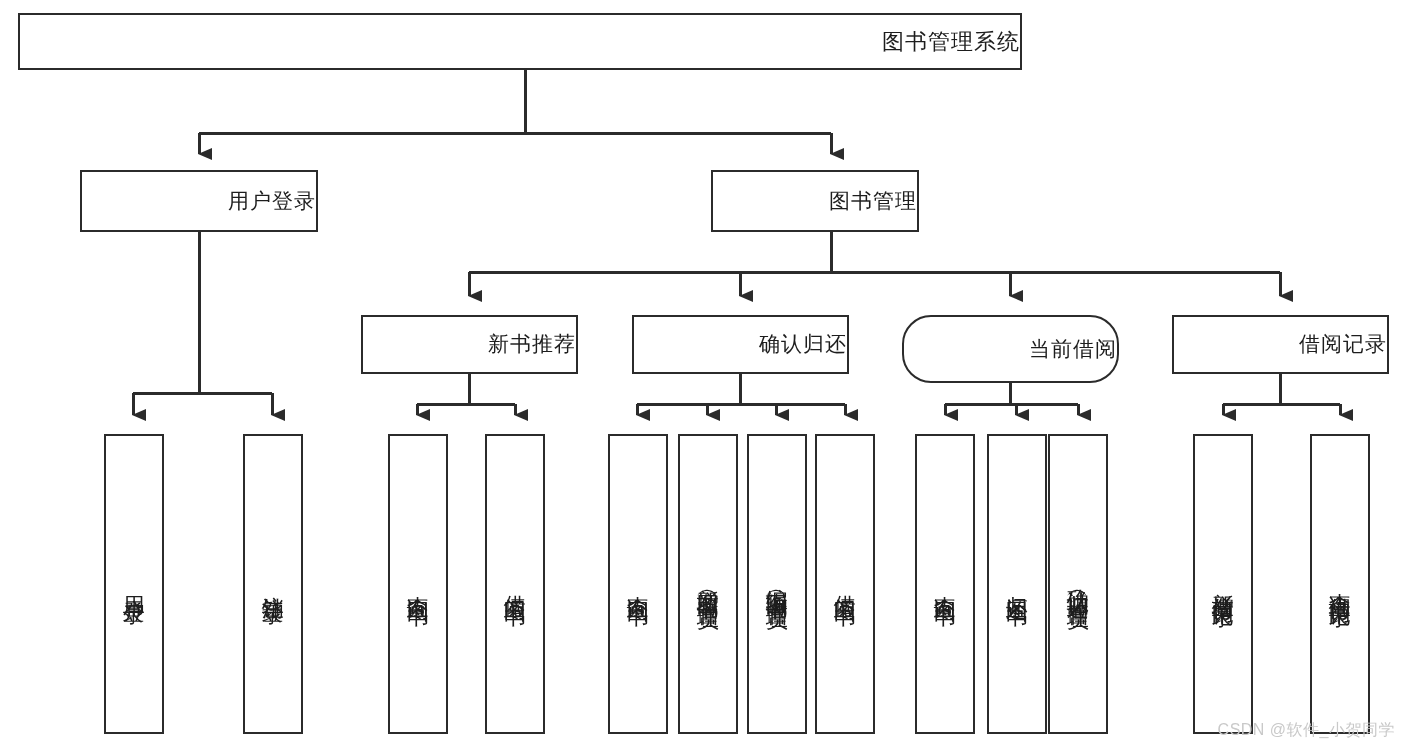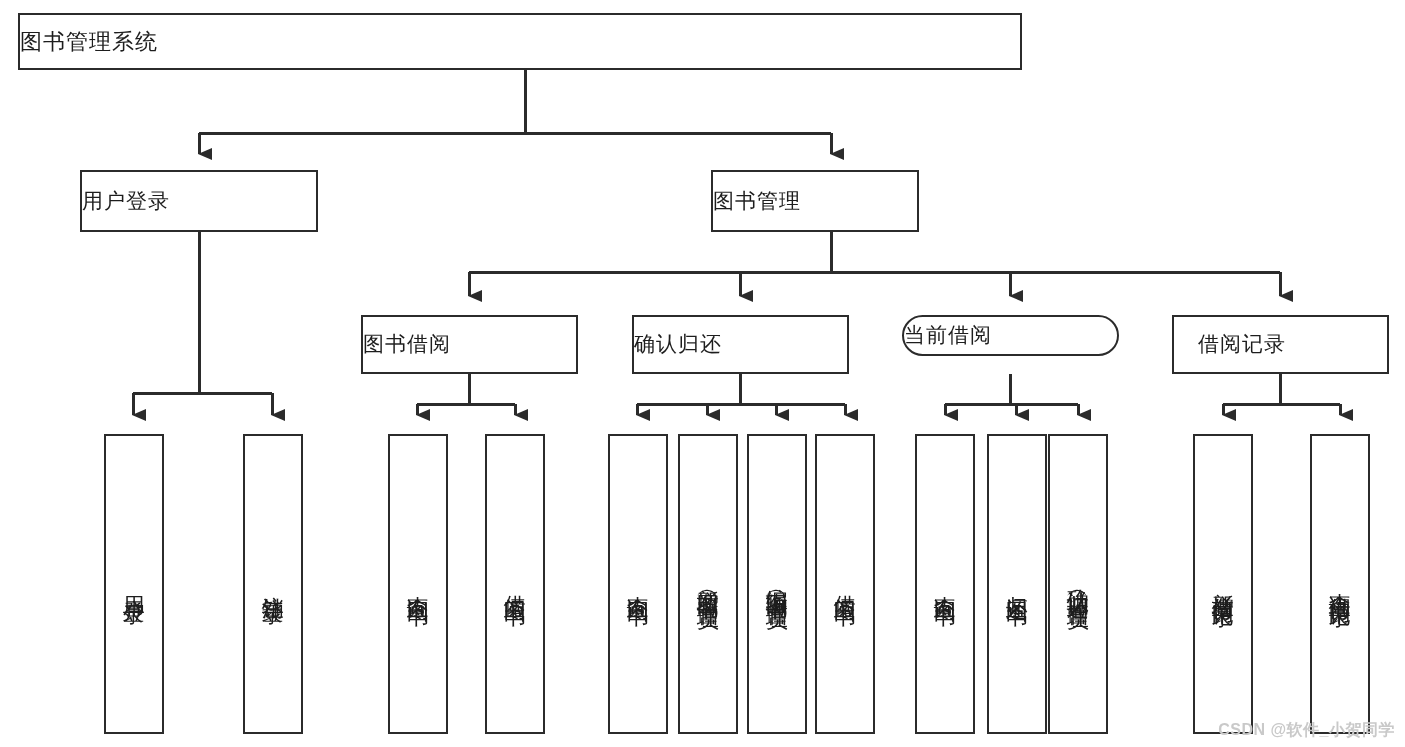--- a/index.html
+++ b/index.html
@@ -10,21 +10,21 @@
   }
   #stage{position:relative;width:1405px;height:747px;background:#fff;}
   svg#wires{position:absolute;left:0;top:0;width:1405px;height:747px;}
   .node{
     position:absolute;
     box-sizing:border-box;
     background:#ffffff;
     border:2px solid #2b2b2b;
     display:flex;
     align-items:center;
-    justify-content:flex-start;
+    justify-content:flex-end;
     overflow:hidden;
   }
   .node .lbl{
     font-size:21px;
     line-height:1.18;
     letter-spacing:1px;
     color:#1d1d1d;
     white-space:nowrap;
   }
   .node.root .lbl{font-size:22px;}
@@ -41,21 +41,20 @@
     letter-spacing:3px;
   }
   #watermark{
     position:absolute;
     right:10px;bottom:6px;
     font-size:16px;
     color:#c9c9c9;
     letter-spacing:0.5px;
     white-space:nowrap;
     pointer-events:none;
-    font-weight:bold;
   }
 </style>
 </head>
 <body>
 
 <div id="stage">
 
   <svg id="wires" viewBox="0 0 1405 747" xmlns="http://www.w3.org/2000/svg">
     <defs>
       <marker id="arrow" viewBox="0 0 12 14" refX="6" refY="13" markerWidth="12" markerHeight="14" orient="auto-start-reverse" markerUnits="userSpaceOnUse">
@@ -112,26 +111,26 @@
   </div>
 
   <div class="node" style="left:80px;top:170px;width:238px;height:62px;">
     <span class="lbl">用户登录</span>
   </div>
   <div class="node" style="left:711px;top:170px;width:208px;height:62px;">
     <span class="lbl">图书管理</span>
   </div>
 
   <div class="node" style="left:361px;top:315px;width:217px;height:59px;">
-    <span class="lbl">图书借阅</span>
+    <span class="lbl">新书推荐</span>
   </div>
   <div class="node" style="left:632px;top:315px;width:217px;height:59px;">
     <span class="lbl">确认归还</span>
   </div>
-  <div class="node" style="left:902px;top:315px;width:217px;height:41px;border-radius:29px;">
+  <div class="node" style="left:902px;top:315px;width:217px;height:68px;border-radius:29px;">
     <span class="lbl">当前借阅</span>
   </div>
   <div class="node" style="left:1172px;top:315px;width:217px;height:59px;padding-left:24px;">
     <span class="lbl">借阅记录</span>
   </div>
 
   <div class="node leaf" style="left:104px;top:434px;width:60px;height:300px;">
     <span class="lbl">用户登录</span>
   </div>
   <div class="node leaf" style="left:243px;top:434px;width:60px;height:300px;">

